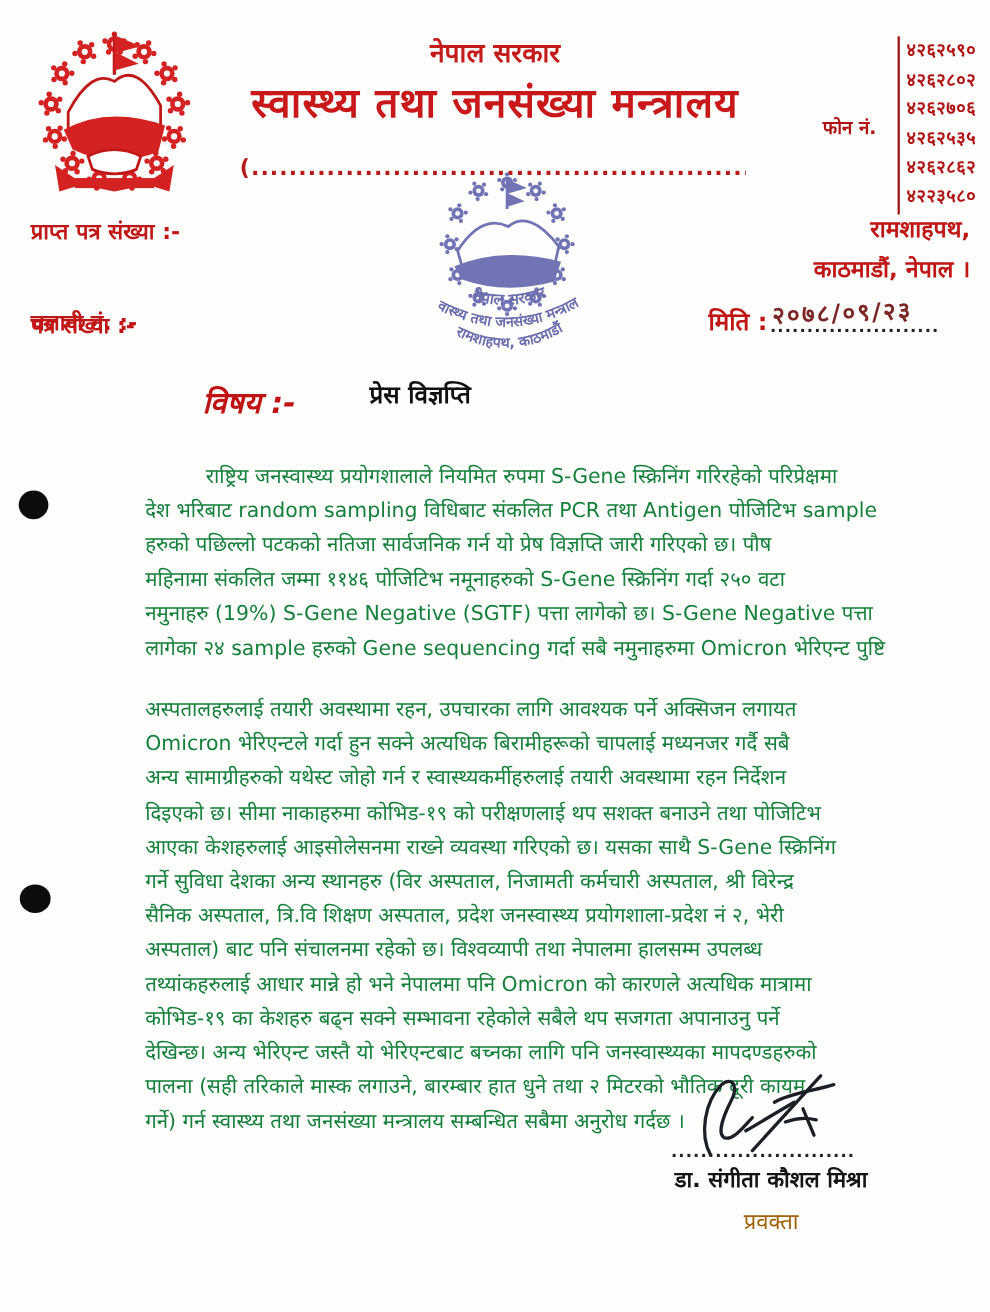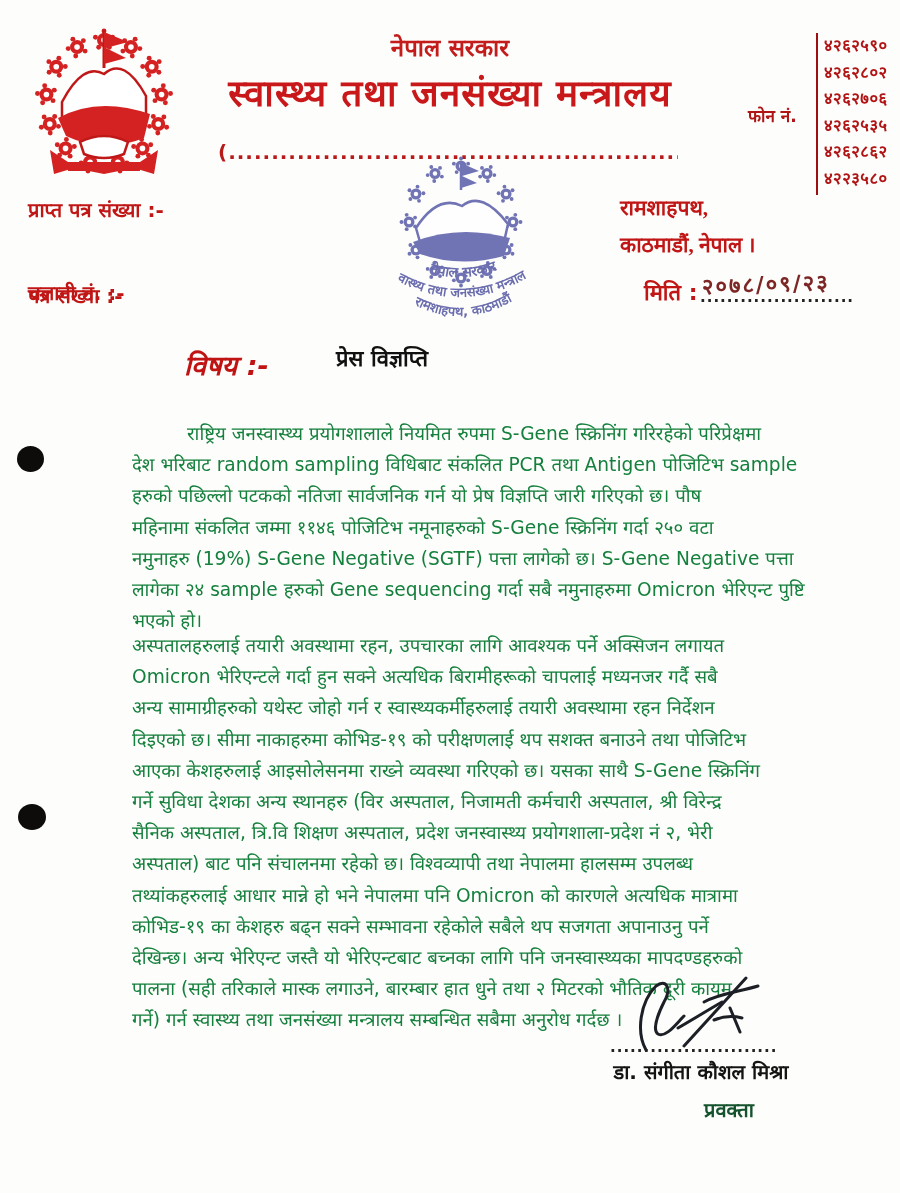--- a/index.html
+++ b/index.html
@@ -11,21 +11,21 @@
   }
   .abs{position:absolute;}
 
   
   .gov-title{top:30px;left:180px;width:540px;text-align:center;font-size:24px;font-weight:bold;color:#c41b1b;}
   .ministry-title{top:66px;left:160px;width:580px;text-align:center;font-size:37px;font-weight:bold;color:#c9181a;letter-spacing:1px;}
   .branch-line{top:138px;left:218px;width:460px;font-size:20px;font-weight:bold;color:#b81a1a;letter-spacing:1px;white-space:nowrap;overflow:hidden;}
   .phone-label{top:104px;left:748px;font-size:17px;font-weight:bold;color:#b01414;}
   .phone-divider{top:33px;left:816px;width:2px;height:162px;background:#9e1010;}
   .phone-list{top:33px;left:824px;width:72px;font-size:16.5px;font-weight:bold;color:#b01414;line-height:26.5px;text-align:left;letter-spacing:.5px;}
-  .addr-block{top:190px;left:620px;width:262px;font-size:21px;font-weight:bold;color:#c01616;line-height:37px;font-family:Liberation Serif, serif;}
+  .addr-block{top:190px;left:620px;width:262px;text-align:right;font-size:21px;font-weight:bold;color:#c01616;line-height:37px;}
   .date-label{top:276px;left:644px;font-size:22px;font-weight:bold;color:#c01616;}
   .date-value{top:268px;left:702px;font-size:22px;color:#7d2626;font-weight:bold;transform:rotate(-2deg);letter-spacing:2px;}
   .date-dots{top:288px;left:700px;width:185px;font-size:15px;font-weight:bold;color:#222;letter-spacing:1px;overflow:hidden;white-space:nowrap;}
   .meta-left{left:28px;font-size:20px;font-weight:bold;color:#c01616;white-space:nowrap;}
   .meta1{top:196px;} .meta2{top:238px;margin-top:44px;} .meta3{top:279px;}
 
   
   .emblem{top:22px;left:28px;width:152px;height:164px;}
   .stamp{top:150px;left:358px;width:210px;height:192px;opacity:.82;}
 
@@ -44,21 +44,21 @@
   .para2{top:630px;}
   .bline{height:31.2px;line-height:31.2px;white-space:nowrap;overflow:visible;text-align:justify;}
   .bline::after{content:"";display:inline-block;width:100%;}
   .bline.last::after{width:0;}
   .para1 .bline:first-child{padding-left:55px;}
 
   
   .sig-svg{top:972px;left:618px;width:165px;height:88px;}
   .sig-dots{top:1038px;left:610px;width:168px;font-size:15px;font-weight:bold;color:#222;letter-spacing:1px;white-space:nowrap;overflow:hidden;}
   .sig-name{top:1058px;left:596px;width:210px;text-align:center;font-size:20px;font-weight:bold;color:#141414;}
-  .sig-title{top:1096px;left:624px;width:210px;text-align:center;font-size:20px;font-weight:bold;color:#14532d;}
+  .sig-title{top:1096px;left:596px;width:210px;text-align:center;font-size:20px;font-weight:normal;color:#a16207;}
 </style>
 </head>
 <body>
 
 <div class="page">
 
   <svg class="abs emblem" viewBox="0 0 152 164">
     <g fill="none" stroke="#d42222" stroke-width="3">
       <ellipse cx="76" cy="82" rx="60" ry="64" stroke="none"></ellipse>
     </g>
@@ -312,21 +312,20 @@
   <div class="abs subject-label">विषय :-</div>
   <div class="abs subject-value">प्रेस विज्ञप्ति</div>
 
   <div class="abs para para1">
       <div class="bline">राष्ट्रिय जनस्वास्थ्य प्रयोगशालाले नियमित रुपमा S-Gene स्क्रिनिंग गरिरहेको परिप्रेक्षमा</div>
       <div class="bline">देश भरिबाट random sampling विधिबाट संकलित PCR तथा Antigen पोजिटिभ sample</div>
       <div class="bline">हरुको पछिल्लो पटकको नतिजा सार्वजनिक गर्न यो प्रेष विज्ञप्ति जारी गरिएको छ। पौष</div>
       <div class="bline">महिनामा संकलित जम्मा ११४६ पोजिटिभ नमूनाहरुको S-Gene स्क्रिनिंग गर्दा २५० वटा</div>
       <div class="bline">नमुनाहरु (19%) S-Gene Negative (SGTF) पत्ता लागेको छ। S-Gene Negative पत्ता</div>
       <div class="bline">लागेका २४ sample हरुको Gene sequencing गर्दा सबै नमुनाहरुमा Omicron भेरिएन्ट पुष्टि</div>
-      <div class="bline last">भएको हो।</div>
     </div>
   <div class="abs para para2">
       <div class="bline">अस्पतालहरुलाई तयारी अवस्थामा रहन, उपचारका लागि आवश्यक पर्ने अक्सिजन लगायत</div>
       <div class="bline">Omicron भेरिएन्टले गर्दा हुन सक्ने अत्यधिक बिरामीहरूको चापलाई मध्यनजर गर्दै सबै</div>
       <div class="bline">अन्य सामाग्रीहरुको यथेस्ट जोहो गर्न र स्वास्थ्यकर्मीहरुलाई तयारी अवस्थामा रहन निर्देशन</div>
       <div class="bline">दिइएको छ। सीमा नाकाहरुमा कोभिड-१९ को परीक्षणलाई थप सशक्त बनाउने तथा पोजिटिभ</div>
       <div class="bline">आएका केशहरुलाई आइसोलेसनमा राख्ने व्यवस्था गरिएको छ। यसका साथै S-Gene स्क्रिनिंग</div>
       <div class="bline">गर्ने सुविधा देशका अन्य स्थानहरु (विर अस्पताल, निजामती कर्मचारी अस्पताल, श्री विरेन्द्र</div>
       <div class="bline">सैनिक अस्पताल, त्रि.वि शिक्षण अस्पताल, प्रदेश जनस्वास्थ्य प्रयोगशाला-प्रदेश नं २, भेरी</div>
       <div class="bline">अस्पताल) बाट पनि संचालनमा रहेको छ। विश्वव्यापी तथा नेपालमा हालसम्म उपलब्ध</div>

